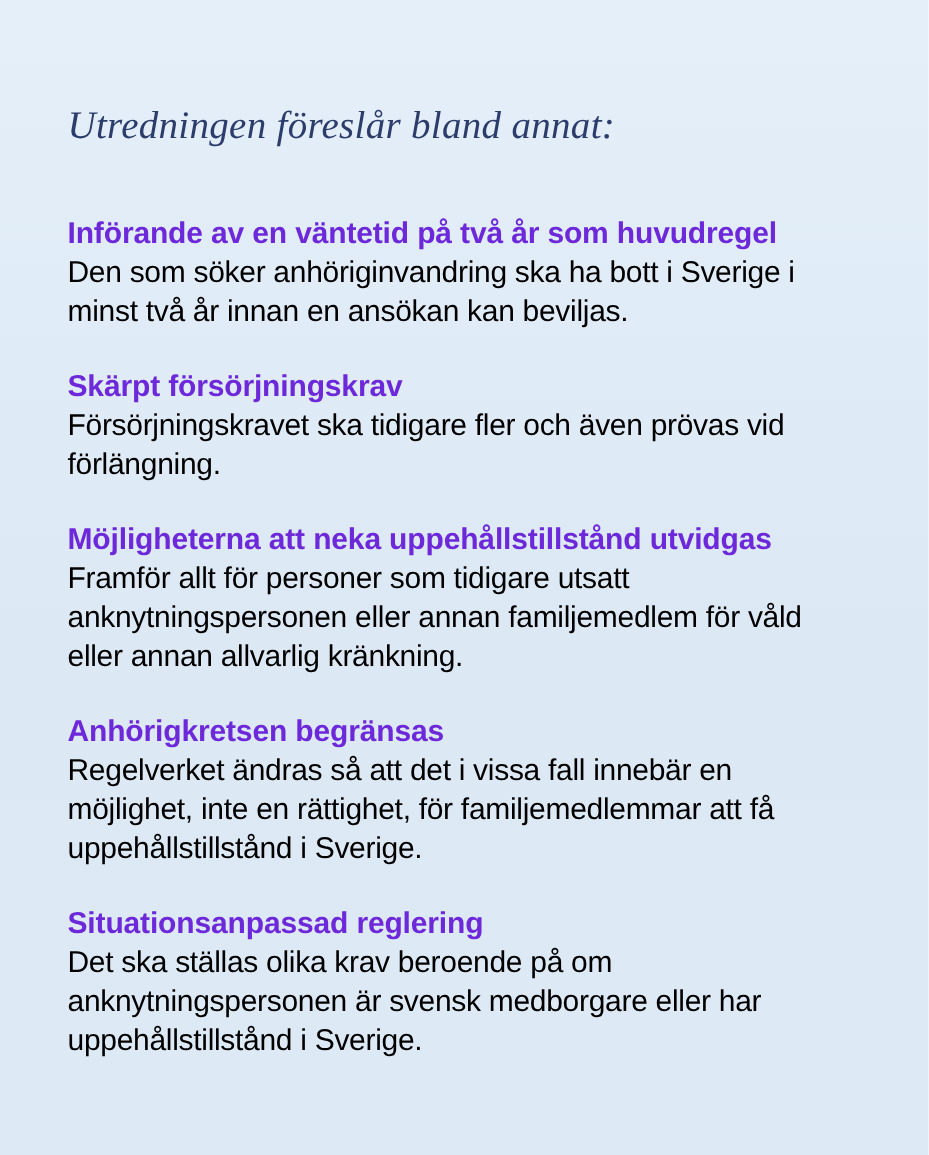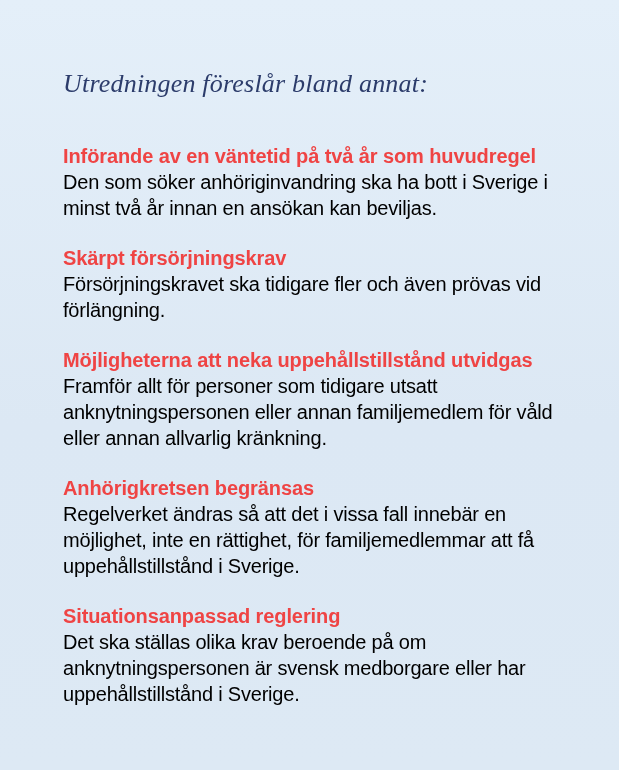--- a/index.html
+++ b/index.html
@@ -10,39 +10,39 @@
     width: 619px;
     height: 770px;
     background: linear-gradient(180deg, #e4eff9 0%, #dce8f4 55%, #dde9f4 100%);
     overflow: hidden;
     font-family: "Liberation Sans", sans-serif;
   }
   .card {
     box-sizing: border-box;
     width: 619px;
     height: 770px;
-    padding: 68px 56px 0 63px;
+    padding: 68px 56px 0 45px;
   }
   .title {
     font-family: "Liberation Serif", serif;
     font-style: italic;
     font-size: 26px;
     line-height: 1.2;
     color: #2c3c6b;
     margin: 0 0 44px 0;
     letter-spacing: 0.2px;
   }
   .section {
     margin: 0 0 24px 0;
     max-width: 500px;
   }
   .section-heading {
     font-size: 20px;
     font-weight: bold;
-    color: #ef4444;
+    color: #6d28d9;
     line-height: 26px;
     margin: 0;
     letter-spacing: -0.1px;
   }
   .section-body {
     font-size: 20px;
     font-weight: normal;
     color: #000000;
     line-height: 26px;
     margin: 0;

